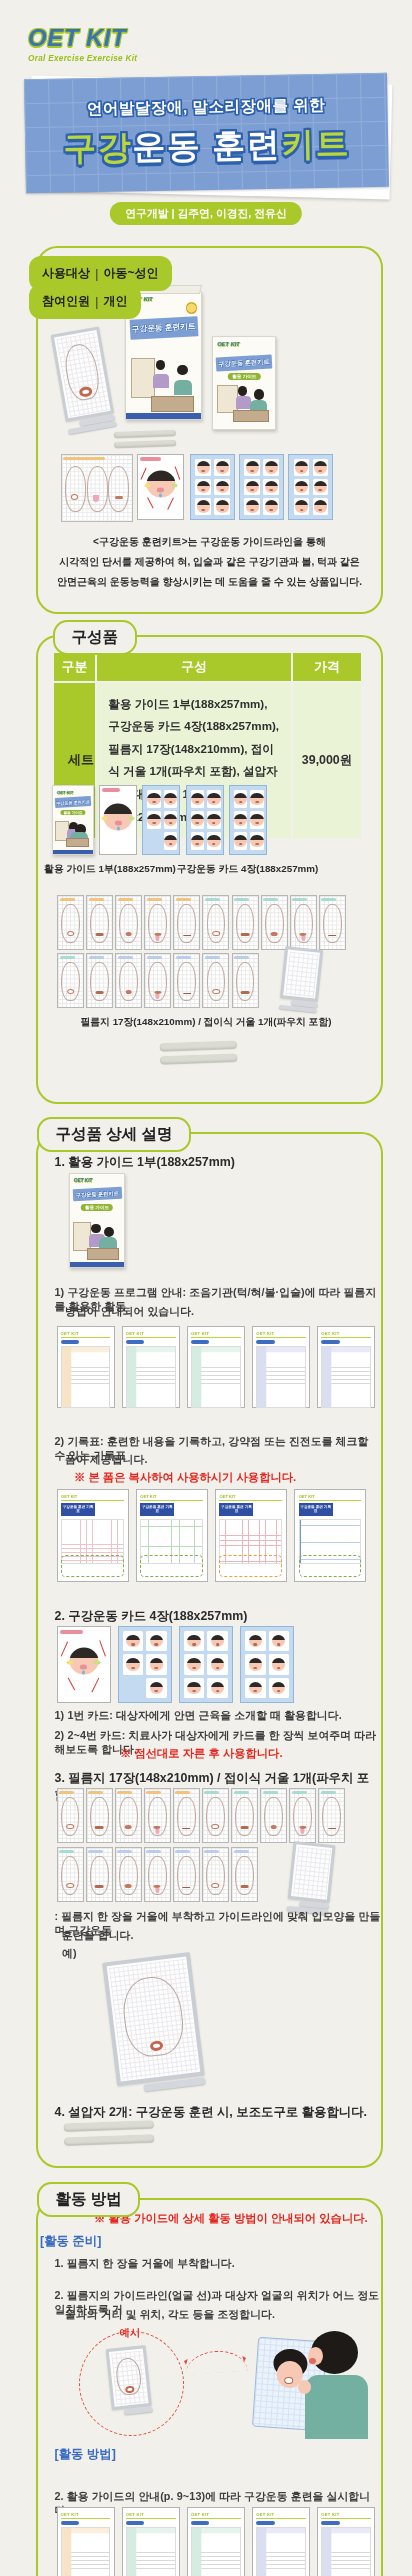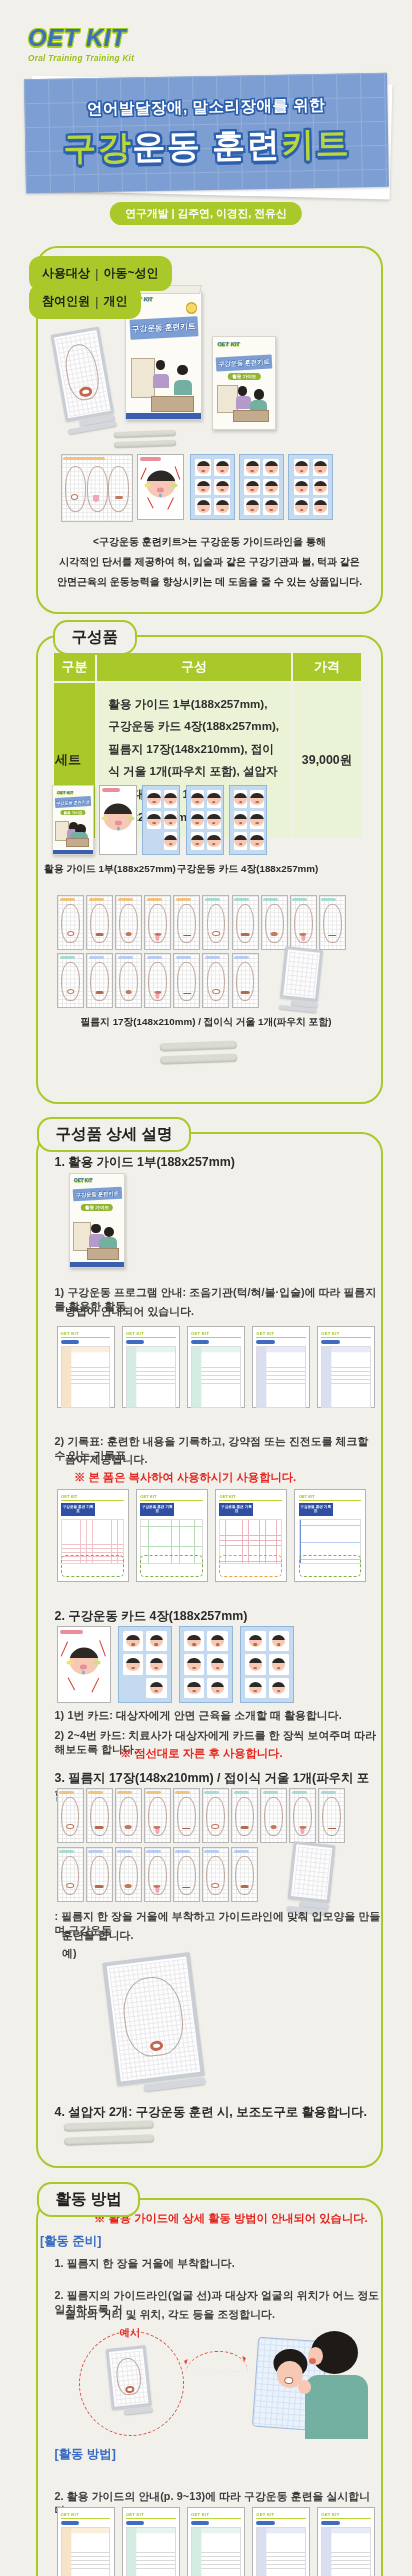--- a/index.html
+++ b/index.html
@@ -38,21 +38,21 @@
   .h-item{font-size:12.4px;font-weight:800;color:#2b2b2b;}
   .red{color:#e5261f;font-weight:800;}
   .blue-label{color:#3a6cc3;font-weight:800;font-size:12.4px;}
   .caption{font-size:9.8px;font-weight:700;color:#2d2d2d;text-align:center;}
   .desc{font-size:10px;font-weight:700;color:#2f2f2f;text-align:center;line-height:2.0;}
 
   
   .comp-table{border-collapse:separate;border-spacing:2.1px;width:311px;}
   .comp-table th{background:#a9c82a;color:#fff;font-size:13px;font-weight:700;padding:5.2px 3.1px;}
   .comp-table td{vertical-align:middle;}
-  .td-type{background:#a9c82a;color:#2f2f1a;font-size:13px;font-weight:700;text-align:left;width:39px;}
+  .td-type{background:#a9c82a;color:#2f2f1a;font-size:13px;font-weight:700;text-align:right;width:39px;}
   .td-comp{background:#eaf3d5;color:#2f2f2f;font-size:11.6px;font-weight:600;line-height:1.95;padding:9.3px 11.3px;text-align:left;}
   .td-price{background:#eaf3d5;color:#2f2f2f;font-size:12.4px;font-weight:600;text-align:center;width:66px;}
 
   
   .films{display:flex;gap:2.1px;}
   .film{position:relative;width:27px;height:55px;background:#fff;border:0.5px solid #b7b7b7;box-sizing:border-box;
     background-image:linear-gradient(#e7e7e7 0.5px,transparent 0.5px),linear-gradient(90deg,#e7e7e7 0.5px,transparent 0.5px);
     background-size:4.1px 4.1px;}
   .fpill{position:absolute;top:1.5px;left:1.5px;height:3.6px;width:60%;border-radius:2.1px;}
   .p-o{background:#f3c27c;} .p-t{background:#a8dcd2;} .p-b{background:#b9cdf0;}
@@ -152,21 +152,21 @@
   .skin{background:#f7c9b4;border-radius:50%;}
   .shirt{background:#74b0a2;border-radius:13.4px 13.4px 0 0;}
 </style>
 </head>
 <body>
 
 <div class="page">
 
   <div class="ab" style="left:28px;top:24px;">
     <div class="logo-title">OET KIT</div>
-    <div class="logo-sub">Oral Training Training Kit</div>
+    <div class="logo-sub">Oral Exercise Exercise Kit</div>
   </div>
 
   <div class="ab" style="left:25px;top:76px;width:363px;height:114px;">
     <div class="banner-back"></div>
     <div class="banner-front">
       <div class="banner-tag">언어발달장애, 말소리장애를 위한</div>
       <div class="banner-title"><span class="tg">구강</span><span class="tw">운동 </span><span class="tw">훈련</span><span class="tg">키트</span></div>
     </div>
   </div>
 

